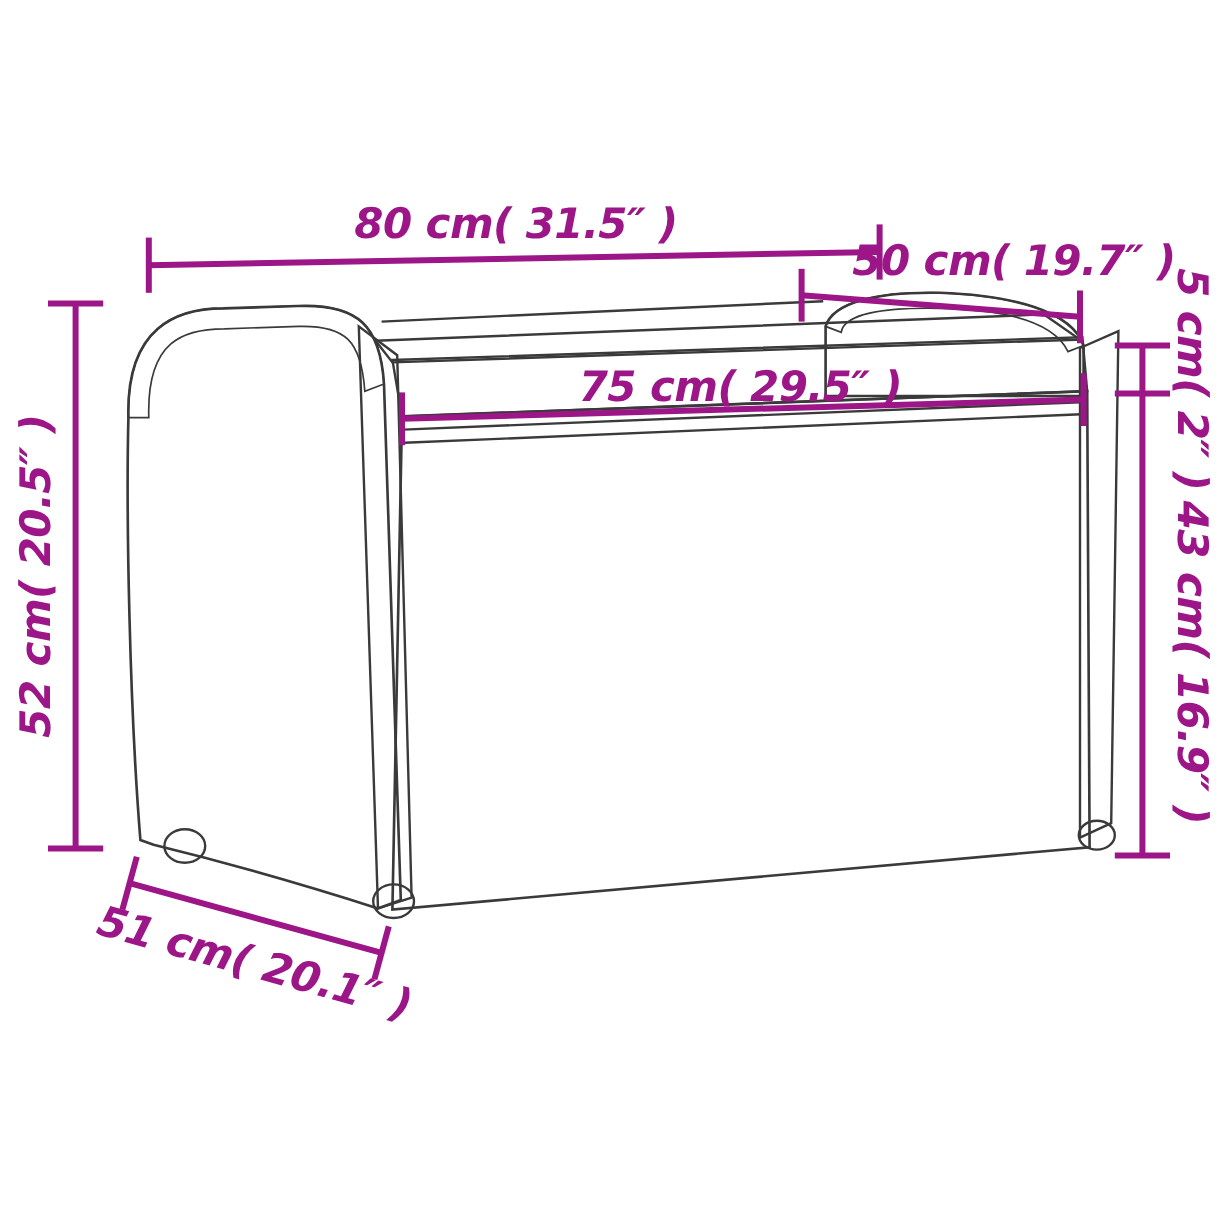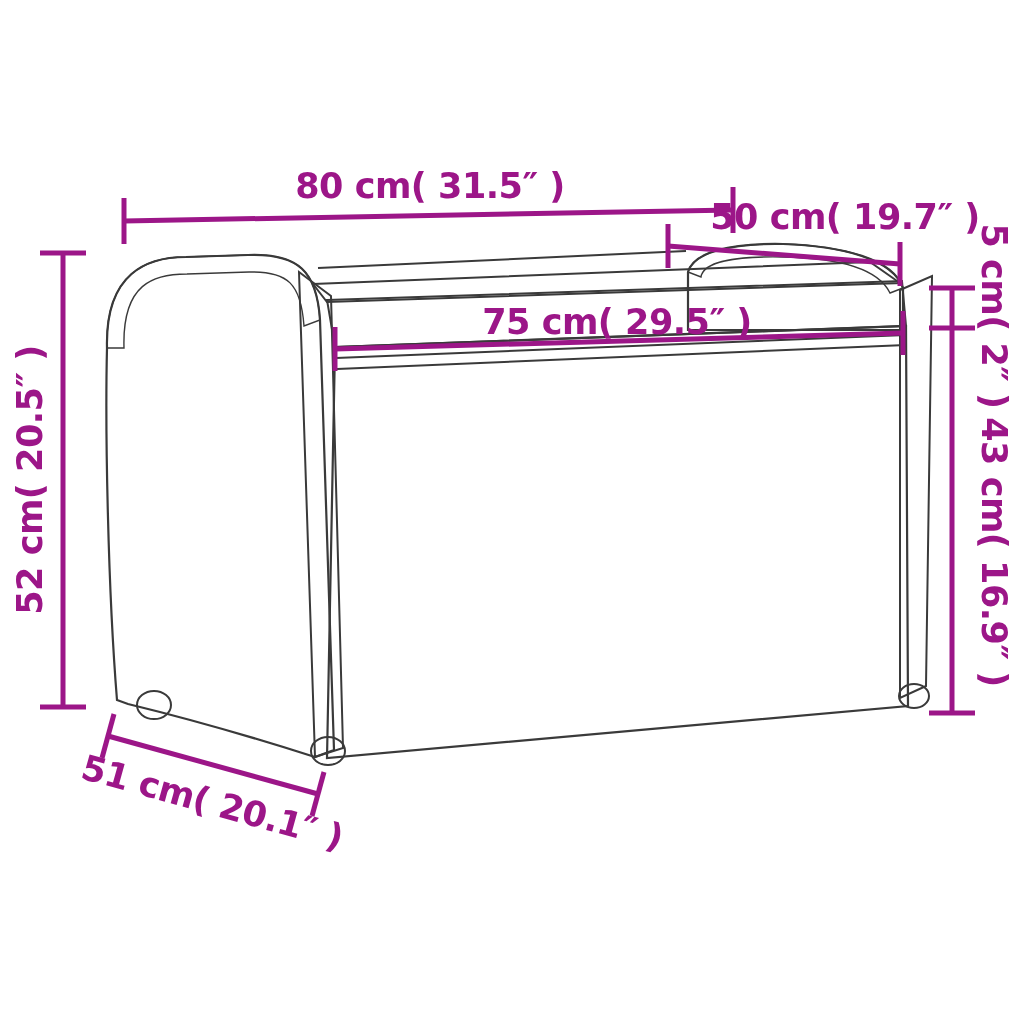--- a/index.html
+++ b/index.html
@@ -1,18 +1,18 @@
 <!DOCTYPE html>
 <html><head>
 <meta charset="utf-8">
 <style>
   html,body{margin:0;padding:0;background:#ffffff;}
   .stage{
     width:1024px;height:1024px;position:relative;background:#ffffff;
-    font-family:"DejaVu Sans", sans-serif;overflow:hidden;
+    font-family:"DejaVu Sans", sans-serif;overflow:hidden;font-style:italic;
   }
   svg{display:block;}
   .dim-label{
     font-family:"DejaVu Sans", sans-serif;
     font-size:35px;
     font-weight:bold;
     fill:#9C1688;
     letter-spacing:-0.5px;
   }
   .dim-stroke{stroke:#9C1688;stroke-width:5;fill:none;stroke-linecap:butt;}

